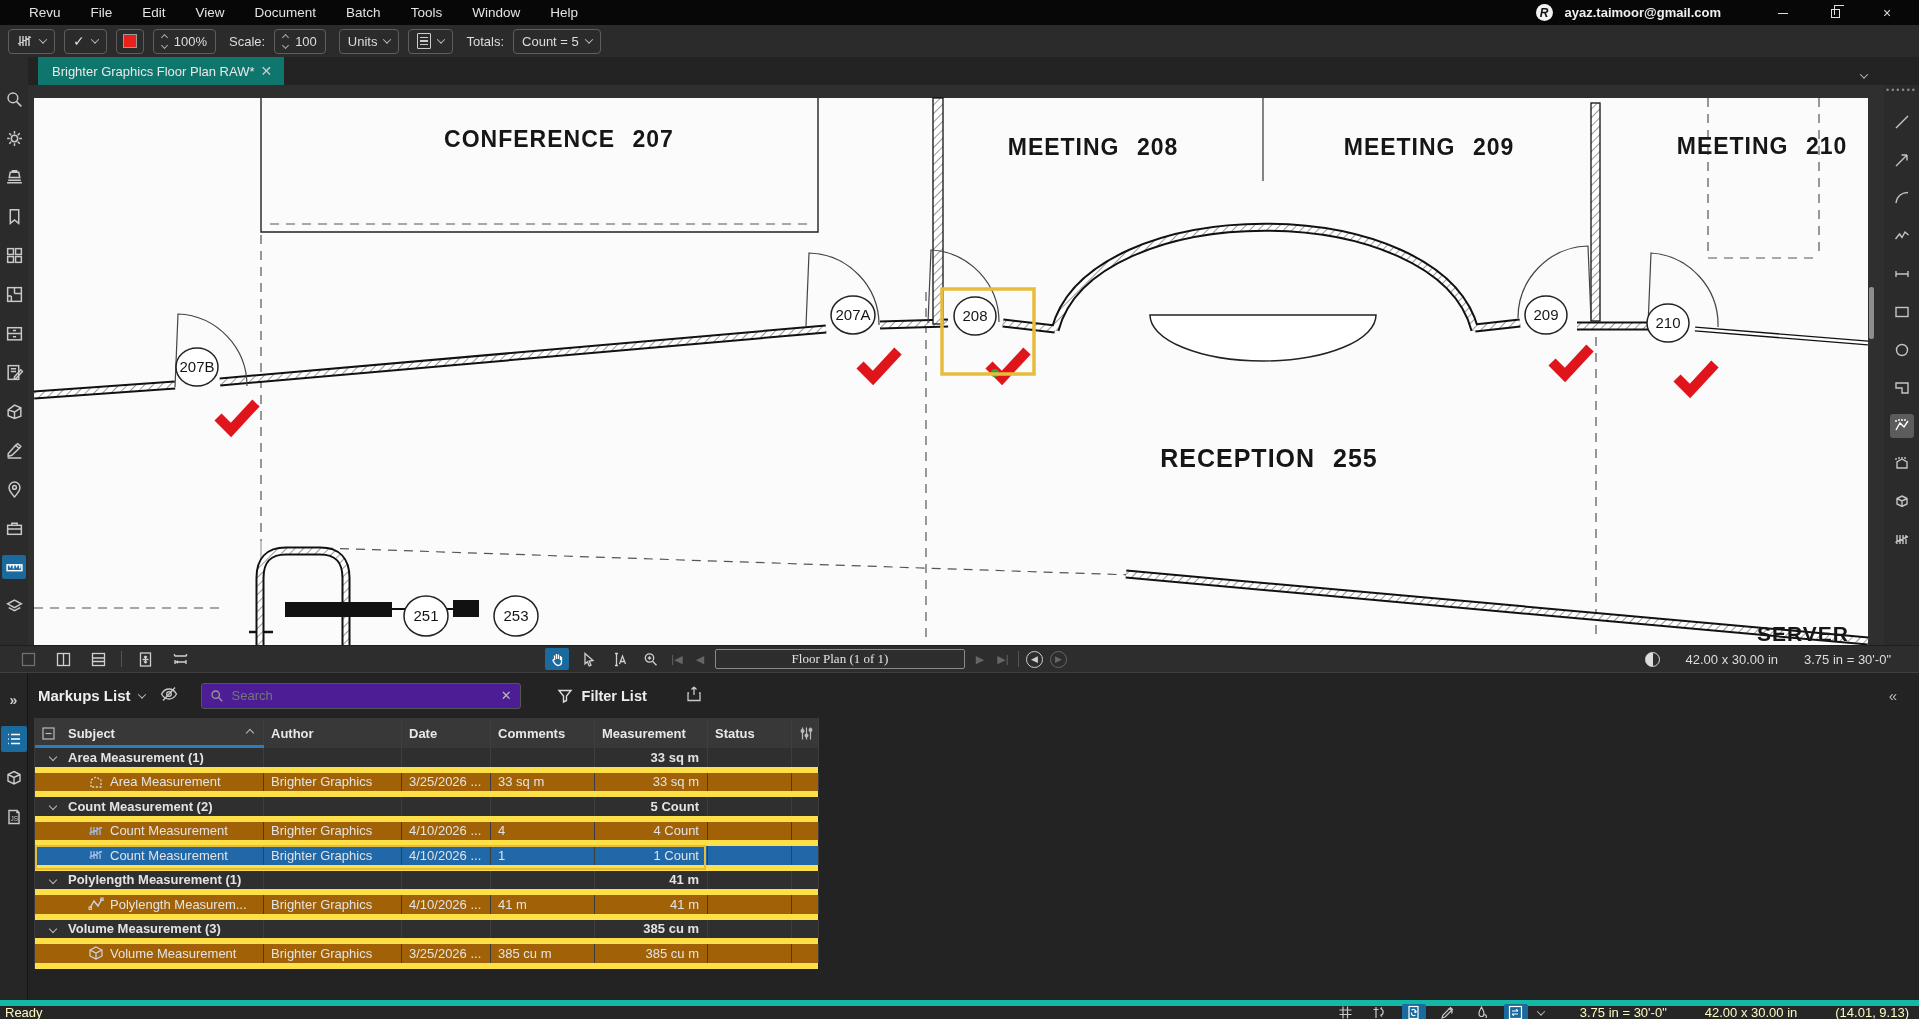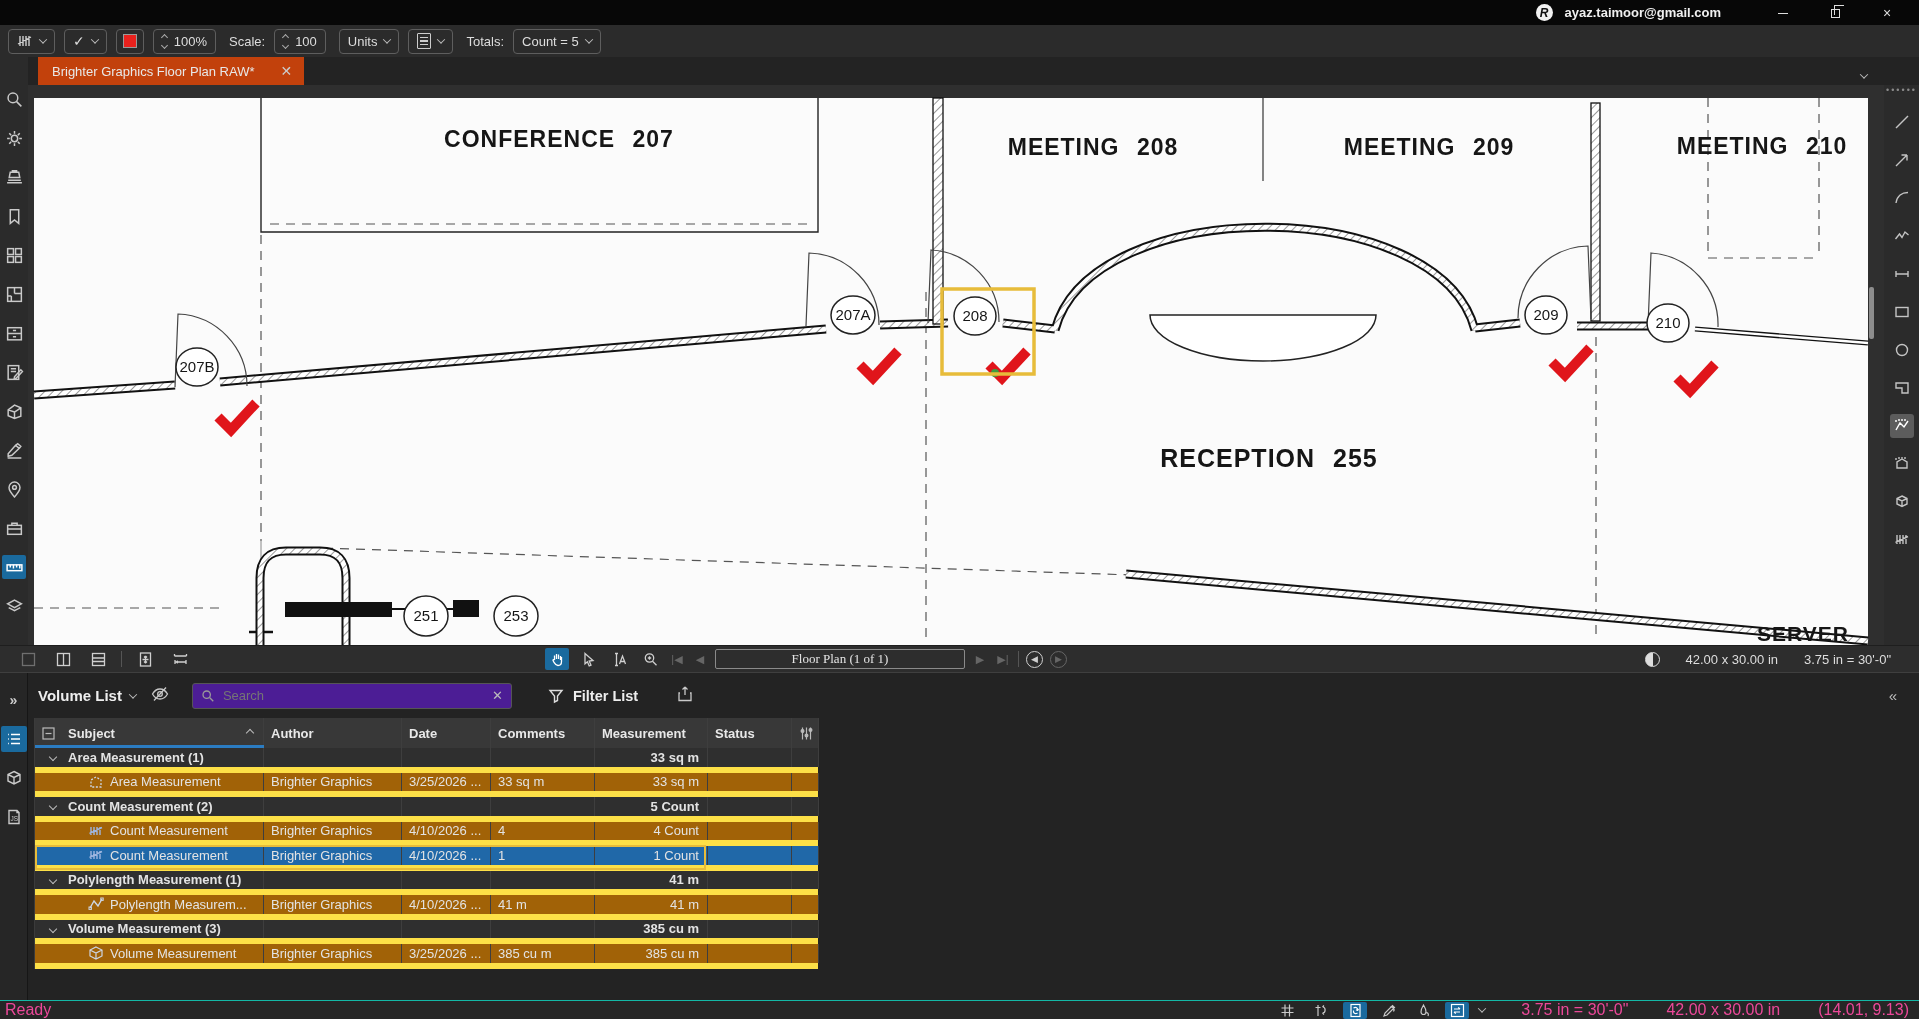--- a/index.html
+++ b/index.html
@@ -28,21 +28,21 @@
   .spin i { width:5px; height:5px; border-right:1.4px solid #aaa; border-bottom:1.4px solid #aaa; display:block; }
   .spin i.u { transform:rotate(-135deg); } .spin i.d { transform:rotate(45deg); }
   .swatch { width:14px; height:14px; background:#e8211d; border:1px solid #999; }
   .tlabel { color:#ddd; margin-left:4px; }
   .lines-ic { width:14px; height:16px; border:1.2px solid #ccc; border-radius:1px; display:flex; flex-direction:column; justify-content:center; gap:2px; padding:0 2px; }
   .lines-ic b { height:1.2px; background:#ccc; display:block; }
 
   
   .tabbar { height:28px; background:#232323; display:flex; align-items:flex-end; flex:0 0 auto; position:relative; }
   .tab-spacer { width:28px; height:28px; background:#2b2b2b; }
-  .tab { height:28px; background:#c2410c; color:#e8e8e8; font-size:13px; display:flex; align-items:center; gap:26px; padding:0 12px 0 14px; margin-left:10px; }
+  .tab { height:28px; background:#0f766e; color:#e8e8e8; font-size:13px; display:flex; align-items:center; gap:6px; padding:0 12px 0 14px; margin-left:10px; }
   .tab .x { color:#ccc; font-size:14px; }
   .tabbar-chev { position:absolute; right:52px; bottom:6px; }
 
   
   .main { display:flex; height:560px; flex:0 0 auto; }
   .dock { width:28px; background:#2b2b2b; display:flex; flex-direction:column; align-items:center; padding-top:2px; gap:15px; }
   .dock .dicon { width:24px; height:24px; display:flex; align-items:center; justify-content:center; border-radius:2px; }
   .dock .dicon.active { background:#1a6a9e; }
   .dock svg { stroke:#c9c9c9; fill:none; stroke-width:1.4; }
   .dock .active svg { stroke:#fff; }
@@ -106,21 +106,21 @@
   .trow.item { background:#a16207; }
   .trow.sel { background:#2068a8; }
   .trow .meas { justify-content:flex-end; padding-right:8px; }
   .trow.group .meas { font-weight:bold; }
   .gchev { width:6px; height:6px; border-right:1.5px solid #bbb; border-bottom:1.5px solid #bbb; transform:rotate(45deg); margin-left:8px; }
   .ricon { width:16px; height:16px; margin-right:6px; margin-left:20px; flex:0 0 auto; }
   .trow.item .subj-label {}
   .sel-outline { position:absolute; left:0; top:-1px; width:671px; height:25px; border:2px solid #e7bc3a; pointer-events:none; }
 
   
-  .statusbar { height:19px; background:#262626; border-top:1px solid #14b8a6; display:flex; align-items:center; color:#ec4899; font-size:16px; flex:1; position:relative; }
+  .statusbar { height:19px; background:#262626; border-top:6px solid #14b8a6; display:flex; align-items:center; color:#fef9c3; font-size:13px; flex:1; position:relative; }
   .ready { margin-left:5px; }
   .sb-right { position:absolute; right:10px; display:flex; align-items:center; gap:10px; }
   .sbicon { width:24px; height:17px; display:flex; align-items:center; justify-content:center; border-radius:2px; }
   .sbicon.active { background:#1a6a9e; }
   .sbicon svg { stroke:#c9c9c9; fill:none; stroke-width:1.2; }
   .sbicon.active svg { stroke:#fff; }
   .sb-texts { display:flex; gap:38px; margin-left:26px; }
 
   
   .plan text { font-family:"Liberation Sans",sans-serif; fill:#161616; }
@@ -130,20 +130,31 @@
   .walls.inner path { stroke:url(#hatch); stroke-width:5; }
   .thinw path { stroke:#111; stroke-width:5; fill:none; }
   .thinw.inner path { stroke:#fff; stroke-width:2.4; }
 </style>
 </head>
 <body>
 
 <div class="app">
 
   <div class="menubar">
+    <div class="menus">
+      <span>Revu</span>
+      <span>File</span>
+      <span>Edit</span>
+      <span>View</span>
+      <span>Document</span>
+      <span>Batch</span>
+      <span>Tools</span>
+      <span>Window</span>
+      <span>Help</span>
+    </div>
     <div class="mb-right">
       <span class="logo-circ">R</span>
       <span class="account">ayaz.taimoor@gmail.com</span>
       <span class="winbtn"><span class="min-glyph"></span></span>
       <span class="winbtn"><span class="restore-glyph"></span></span>
       <span class="winbtn">×</span>
     </div>
   </div>
 
   <div class="toolbar">
@@ -560,21 +571,21 @@
         </div>
       <div class="dicon">
           <svg width="18" height="18" viewBox="0 0 18 18">
             <path d="M4,2.5 H12 L14,4.5 V15.5 H4 Z M12,2.5 V4.5 H14"></path>
             <text x="5.5" y="12.5" font-size="6.5" fill="#c9c9c9" stroke="none" font-family="Liberation Sans">JS</text>
           </svg>
         </div>
     </div>
     <div class="bcontent">
       <div class="phead">
-        <span class="ptitle">Volume List</span>
+        <span class="ptitle">Markups List</span>
         <i class="chev"></i>
         <span class="eyesl">
           <svg width="20" height="20" viewBox="0 0 20 20" fill="none" stroke="#c9c9c9" stroke-width="1.3">
               <path d="M2.5,10 C4.5,6.5 7,5 10,5 C13,5 15.5,6.5 17.5,10 C15.5,13.5 13,15 10,15 C7,15 4.5,13.5 2.5,10 Z"></path>
               <circle cx="10" cy="10" r="2.3"></circle>
               <path d="M4,16.5 L16,3.5"></path>
             </svg>
         </span>
         <div class="searchbox">
           <svg width="14" height="14" viewBox="0 0 16 16" fill="none" stroke="#999" stroke-width="1.5">

